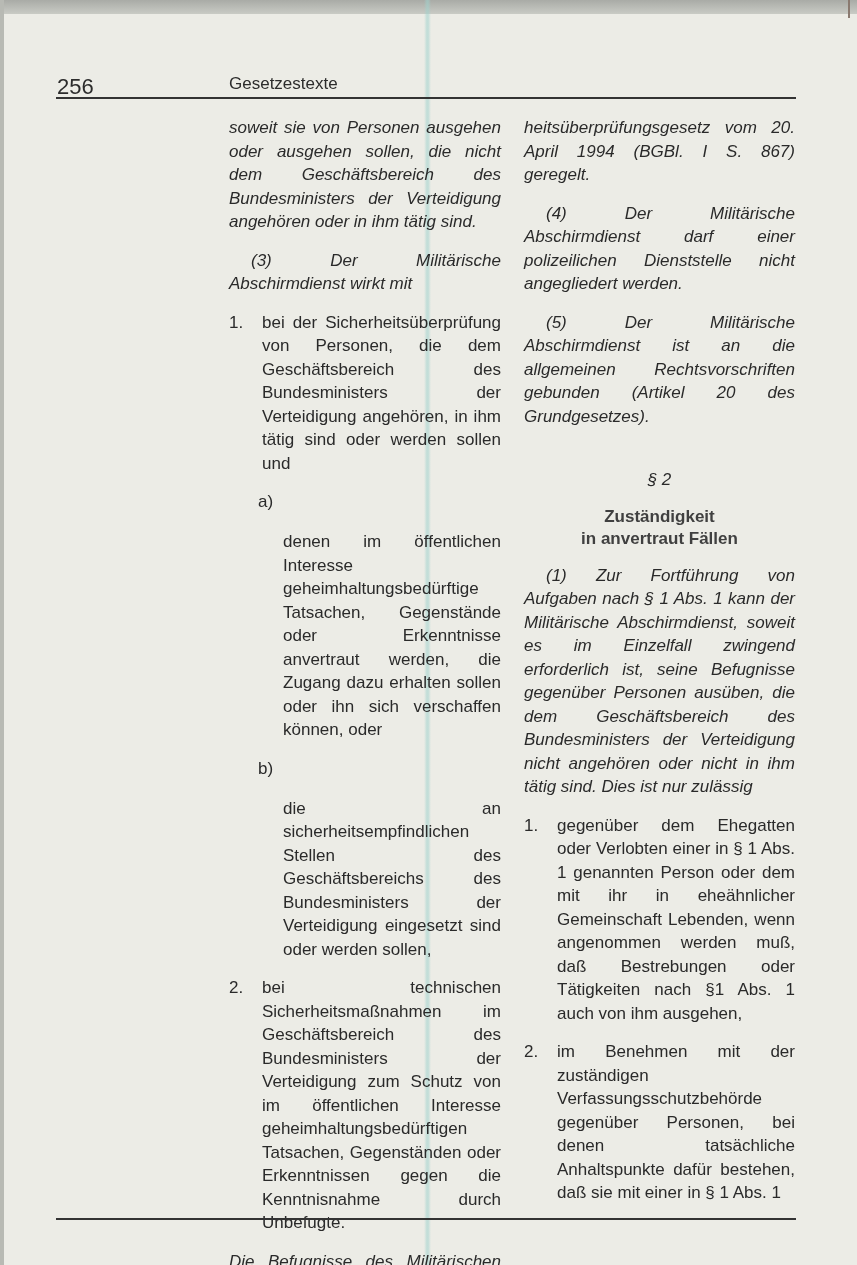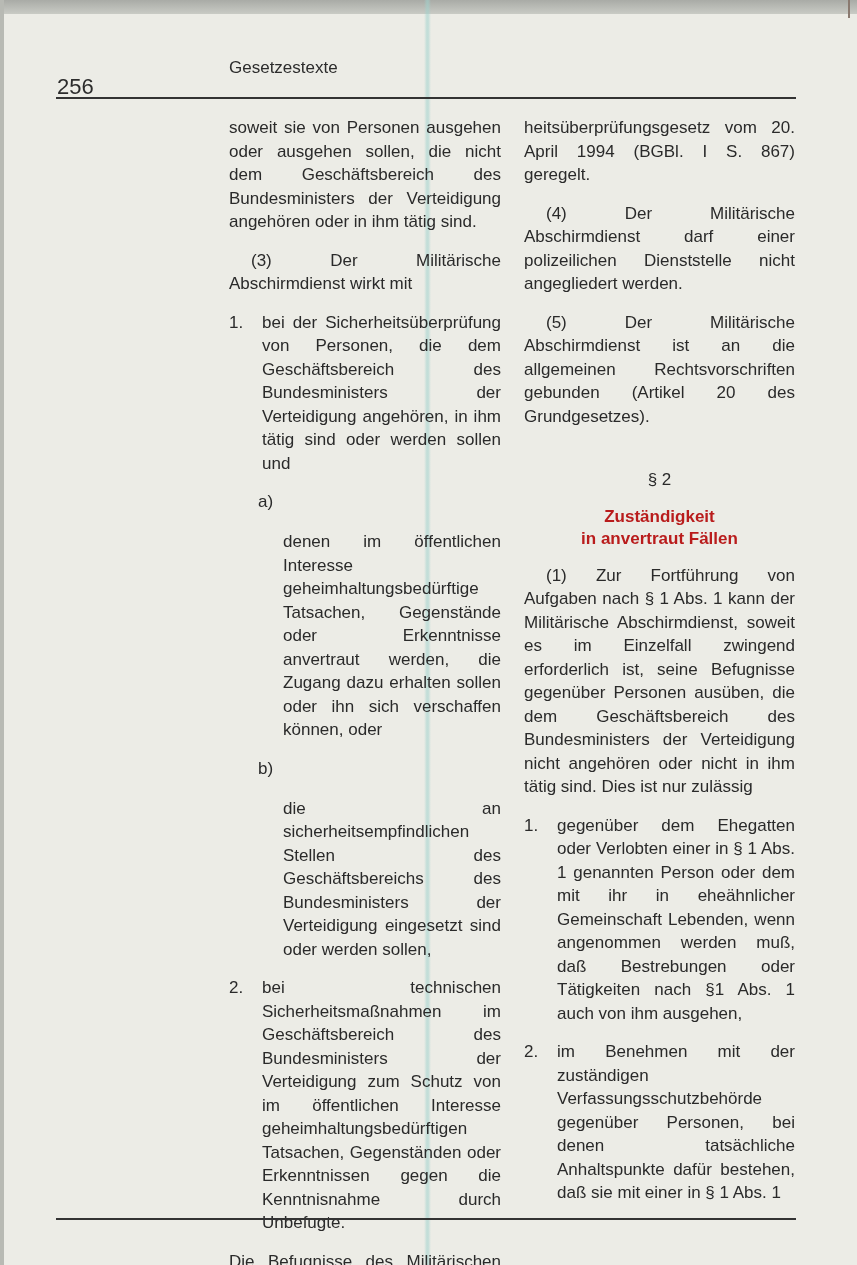--- a/index.html
+++ b/index.html
@@ -22,47 +22,47 @@
     background: #8a7a70;
   }
   .gutter-line {
     position: absolute; left: 424px; top: 0; width: 7px; height: 1265px;
     background: linear-gradient(90deg, rgba(160,205,200,0) 0%, rgba(160,210,205,0.55) 40%, rgba(160,210,205,0.55) 60%, rgba(160,205,200,0) 100%);
   }
   .page-number {
     position: absolute; left: 57px; top: 74px; font-size: 22px; color: #2c2c2c;
   }
   .running-head {
-    position: absolute; left: 229px; top: 58px; font-size: 17px; color: #2c2c2c;
+    position: absolute; left: 229px; top: 74px; font-size: 17px; color: #2c2c2c;
   }
   .rule {
     position: absolute; left: 56px; width: 740px; height: 2px; background: #333;
   }
   .rule.top { top: 97px; }
   .rule.bottom { top: 1218px; }
 
   .col {
     position: absolute; top: 116px;
     font-size: 17px; line-height: 23.5px; text-align: justify;
   }
   .col-left { left: 229px; width: 272px; }
   .col-right { left: 524px; width: 271px; }
-  .col p { margin: 0; }
+  .col p { margin: 0; font-style: italic; }
   .para { margin-bottom: 15px !important; }
   .indent { text-indent: 22px; }
 
   .item { display: flex; margin-bottom: 15px; }
   .item .num { flex: 0 0 25px; }
   .item .txt { flex: 1; text-align: justify; margin-left: 8px; }
   .sub { display: flex; margin: 0 0 15px 29px; }
   .sub .num { flex: 0 0 25px; }
   .sub .txt { flex: 1; text-align: justify; margin-top: 40px; }
 
   .section-sign { text-align: center !important; margin-top: 40px !important; margin-bottom: 14px !important; font-size: 17px; }
-  .section-title { text-align: center !important; font-weight: bold; font-size: 17px; line-height: 22px; margin-bottom: 14px !important; color: #b91c1c; }
+  .section-title { text-align: center !important; font-weight: bold; font-size: 17px; line-height: 22px; margin-bottom: 14px !important; color: #404040; }
 </style>
 </head>
 <body>
 
 <div class="scan-top"></div>
 <div class="scan-left"></div>
 <div class="scan-right-tick"></div>
 <div class="gutter-line"></div>
 
 <div class="page-number">256</div>

